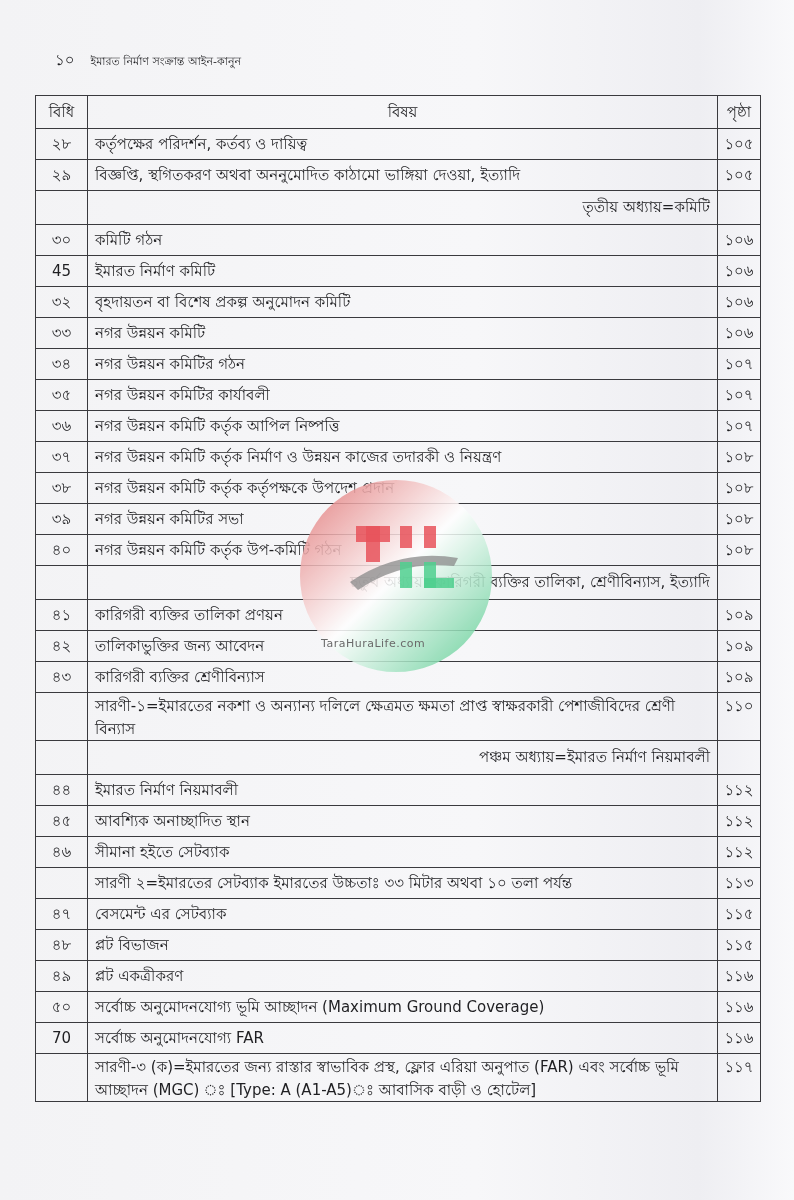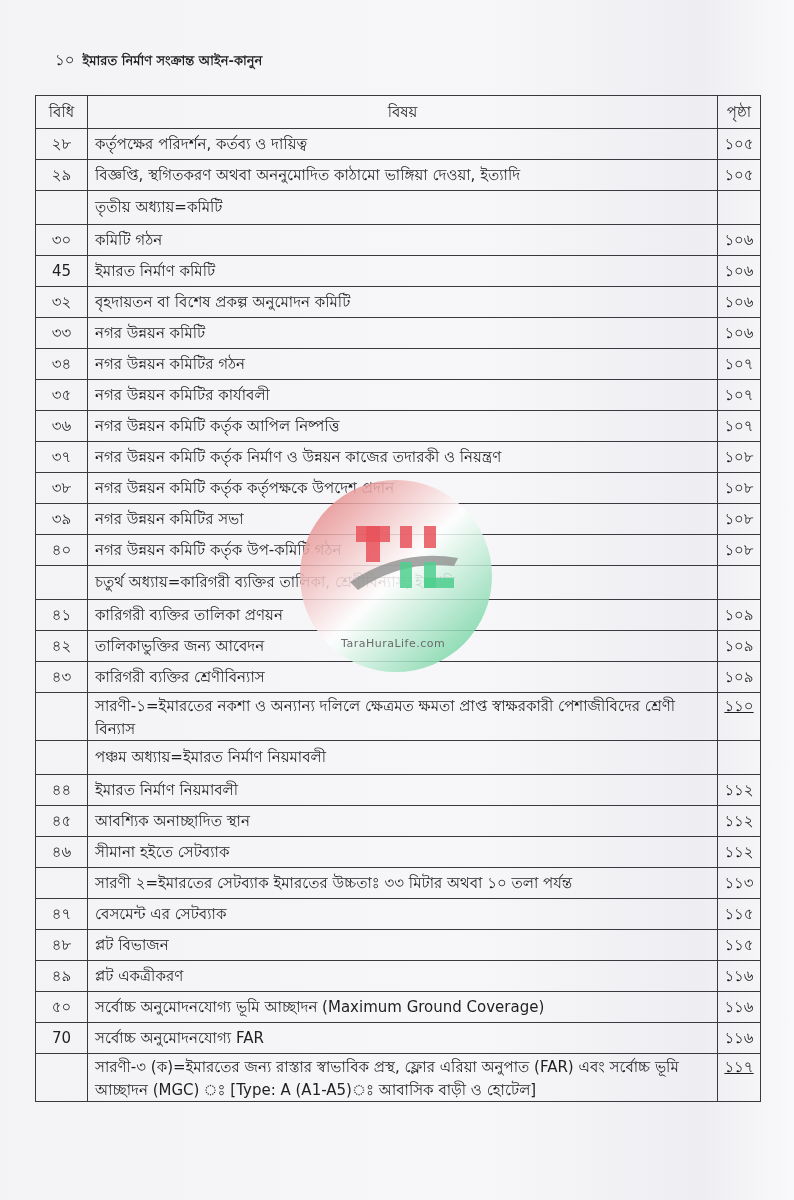--- a/index.html
+++ b/index.html
@@ -5,60 +5,60 @@
   html, body { margin: 0; padding: 0; }
   body {
     width: 794px; height: 1200px; overflow: hidden;
     background: linear-gradient(90deg, #f3f3f5 0%, #f7f7f9 60%, #eeeef2 88%, #f9f9fb 100%);
     font-family: "DejaVu Sans", "Liberation Sans", sans-serif;
     color: #1f1f22;
     position: relative;
   }
   .page-header {
     position: absolute; left: 55px; top: 48px;
-    font-size: 15px; display: flex; gap: 8px; align-items: baseline;
+    font-size: 15px; display: flex; gap: 16px; align-items: baseline;
   }
   .page-header .pnum { font-size: 15px; }
-  .page-header .ptitle { font-size: 13px; font-weight: bold; }
+  .page-header .ptitle { font-size: 11px; }
   table.toc {
     position: absolute; left: 35px; top: 95px;
     width: 726px; border-collapse: collapse;
     font-size: 15px;
   }
   table.toc td, table.toc th {
     border: 1.5px solid #3a3a3e;
     padding: 0 7px;
     height: 30px;
     font-weight: normal;
     vertical-align: middle;
   }
   table.toc col.c-rule { width: 52px; }
   table.toc col.c-page { width: 43px; }
   table.toc th { height: 32px; }
   .c1 { text-align: center; }
   .c3 { text-align: center; padding: 0 2px !important; }
-  .chapter td.ctitle { text-align: left; height: 33px; }
+  .chapter td.ctitle { text-align: right; height: 33px; }
   .multi td { height: 56px; line-height: 1.5; vertical-align: top; padding-top: 2px !important; }
-  .multi td.c3 { vertical-align: top; text-decoration: underline; }
+  .multi td.c3 { vertical-align: top; }
   .watermark {
     position: absolute; left: 300px; top: 480px; width: 190px; height: 190px;
     border-radius: 50%;
     border: 1.5px solid transparent;
     background:
       linear-gradient(#ffffff00, #ffffff00) padding-box,
       linear-gradient(135deg, #e06a6a, #ffffff 50%, #4fc98a) border-box;
     opacity: 0.85;
     pointer-events: none;
   }
   .wm-logo {
     position: absolute; left: 350px; top: 520px; width: 110px; height: 80px;
     pointer-events: none;
   }
   .wm-text {
-    position: absolute; left: 341px; top: 637px; font-size: 11px; color: #6a6a6a;
+    position: absolute; left: 321px; top: 637px; font-size: 11px; color: #6a6a6a;
     letter-spacing: 0.5px; pointer-events: none;
     font-family: "DejaVu Sans", sans-serif;
   }
 </style>
 </head>
 <body>
 
 <div class="page-header">
   <span class="pnum">১০</span>
   <span class="ptitle">ইমারত নির্মাণ সংক্রান্ত আইন-কানুন</span>

